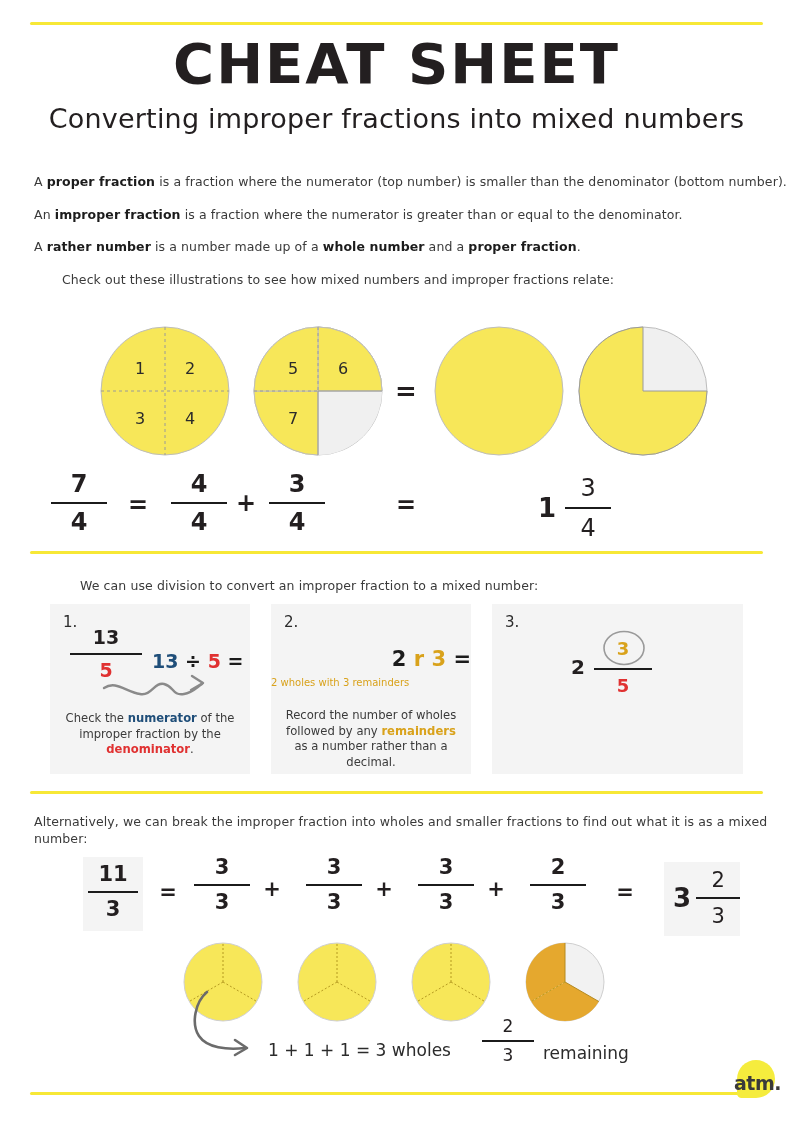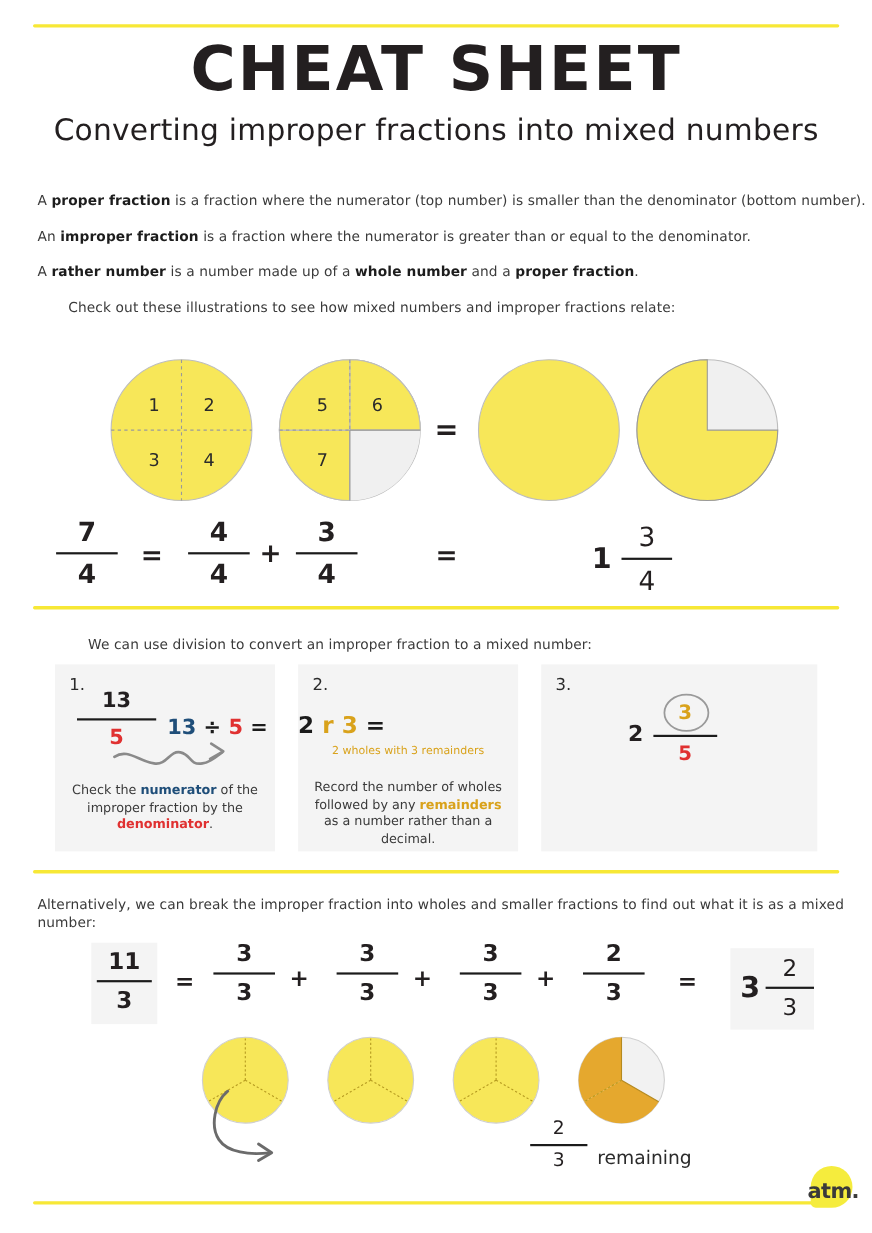--- a/index.html
+++ b/index.html
@@ -48,21 +48,21 @@
     position:absolute;left:11px;right:11px;text-align:center;
     font-size:11.6px;line-height:1.35;color:#3a3a3a;
   }
   .blue{color:#1f4e79;font-weight:700;}
   .red{color:#e03131;font-weight:700;}
   .gold{color:#d9a21b;font-weight:700;}
 
   
   .gbox{position:absolute;background:#f4f4f4;}
   .note{position:absolute;font-size:16px;color:#2b2b2b;}
-  .small-cap{position:absolute;font-size:10px;color:#d9a21b;text-align:center;}
+  .small-cap{position:absolute;font-size:10px;color:#d9a21b;text-align:left;}
 
   
   .logo-blob{
     position:absolute;width:38px;height:38px;background:#f5ec3d;border-radius:50% 50% 50% 12%;
   }
   .logo-text{position:absolute;font-size:19px;font-weight:700;color:#3a3a3a;letter-spacing:-.5px;}
   svg{display:block;overflow:visible;}
 </style>
 </head>
 <body>
@@ -171,21 +171,21 @@
     </div>
     <svg style="position:absolute;left:52px;top:66px;" width="108" height="36" viewBox="0 0 108 36">
       <path d="M2 18 C14 10,24 22,38 24 C50 26,52 12,62 14 C72 16,70 26,82 24 C90 23,94 18,100 14" fill="none" stroke="#8a8a8a" stroke-width="2.4" stroke-linecap="round"></path>
       <path d="M90 6 L101 13 L89 20" fill="none" stroke="#8a8a8a" stroke-width="2.4" stroke-linecap="round" stroke-linejoin="round"></path>
     </svg>
     <div class="card-cap" id="cap0" style="top:107px;"><span>Check the </span><span class="blue">numerator</span><span> of the improper fraction by the </span><span class="red">denominator</span><span>.</span></div>
   </div>
 
   <div class="card" style="left:271px;top:604px;width:200px;height:170px;">
     <div class="card-num">2.</div>
-    <div style="position:absolute;left:0;right:0;top:43px;text-align:left;font-size:21px;font-weight:700;">
+    <div style="position:absolute;left:17px;right:0;top:43px;text-align:right;font-size:21px;font-weight:700;">
       <span style="color:#1b1b1b;">2</span>
       <span class="gold">r</span>
       <span class="gold">3</span>
       <span style="color:#1b1b1b;">=</span>
     </div>
     <div class="small-cap" style="left:0;right:0;top:73px;">2 wholes with 3 remainders</div>
     <div class="card-cap" id="cap1" style="top:104px;"><span>Record the number of wholes followed by any </span><span class="gold">remainders</span><span> as a number rather than a decimal.</span></div>
   </div>
 
   <div class="card" style="left:492px;top:604px;width:251px;height:170px;">
@@ -280,20 +280,21 @@
       <line x1="40" y1="40" x2="40" y2="1" stroke="#b58a20" stroke-width="1"></line>
       <line x1="40" y1="40" x2="6.2" y2="59.5" stroke="#b59a20" stroke-width="1" stroke-dasharray="2,2"></line>
       <line x1="40" y1="40" x2="73.8" y2="59.5" stroke="#b58a20" stroke-width="1"></line>
     </svg>
   </div>
 
   <svg style="position:absolute;left:185px;top:990px;" width="80" height="70" viewBox="0 0 80 70">
     <path d="M22 2 C10 12,6 34,14 46 C22 58,42 60,60 58" fill="none" stroke="#6b6b6b" stroke-width="2.6" stroke-linecap="round"></path>
     <path d="M50 50 L62 58 L50 65" fill="none" stroke="#6b6b6b" stroke-width="2.6" stroke-linecap="round" stroke-linejoin="round"></path>
   </svg>
+  <div class="note" style="left:268px;top:1040px;font-size:17px;">1 + 1 + 1 = 3 wholes</div>
 
   <div class="frac" style="left:480px;top:1018px;width:56px;font-size:17px;">
     <div class="n" style="font-weight:400;">2</div>
     <div class="bar" style="width:52px;height:2px;margin:5px auto;"></div>
     <div class="d" style="font-weight:400;">3</div>
   </div>
   <div class="note" style="left:543px;top:1043px;font-size:17px;">remaining</div>
 
   <div class="logo-blob" style="left:737px;top:1060px;"></div>
   <div class="logo-text" style="left:734px;top:1072px;">atm.</div>

